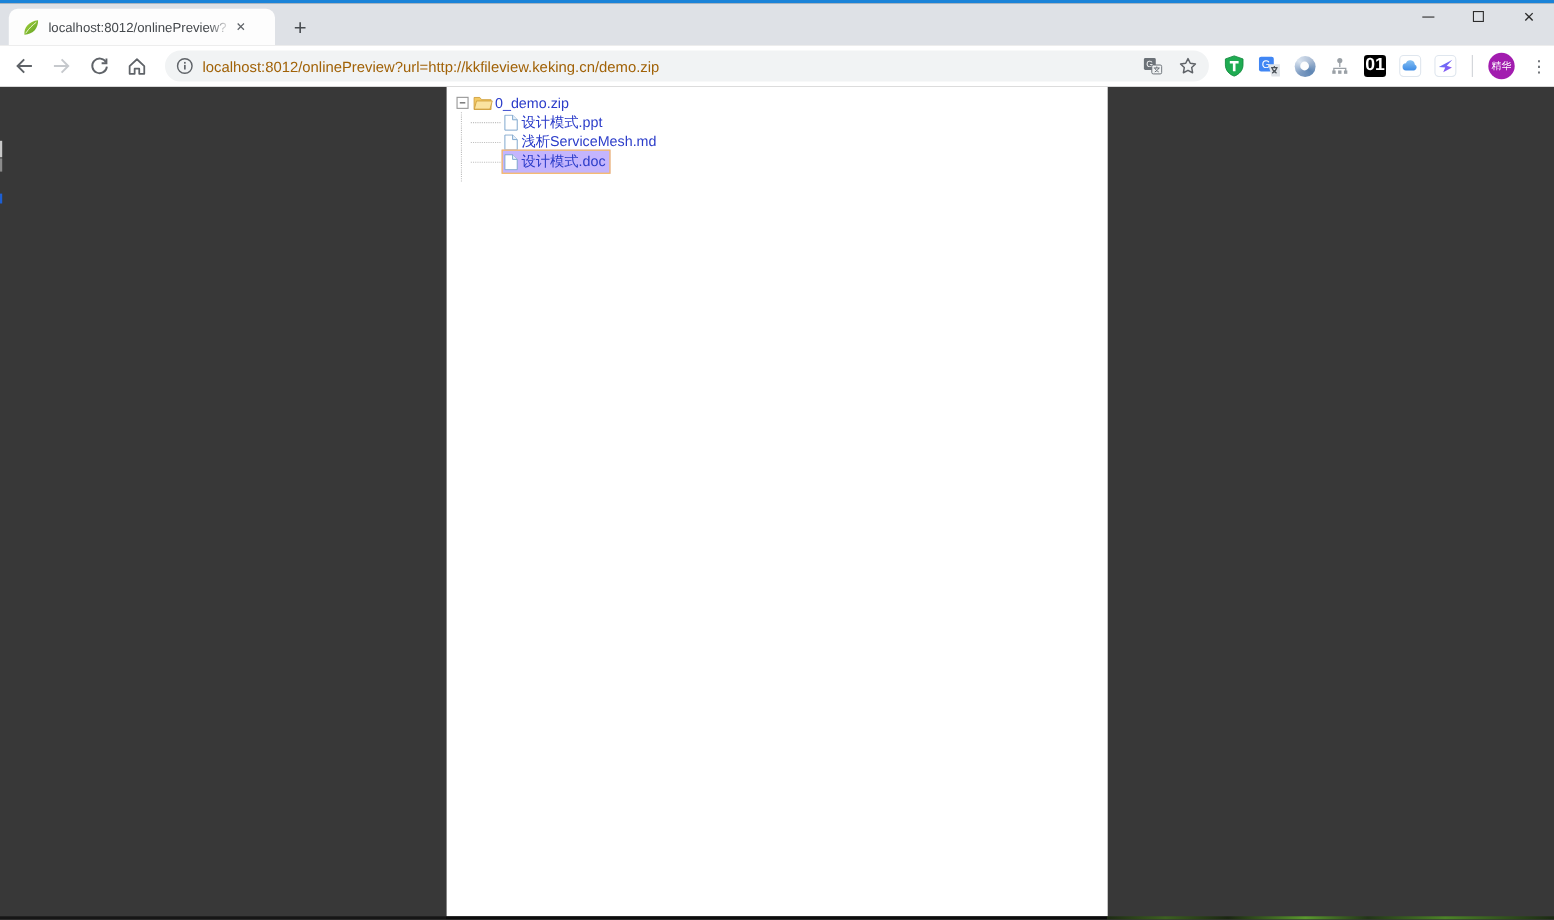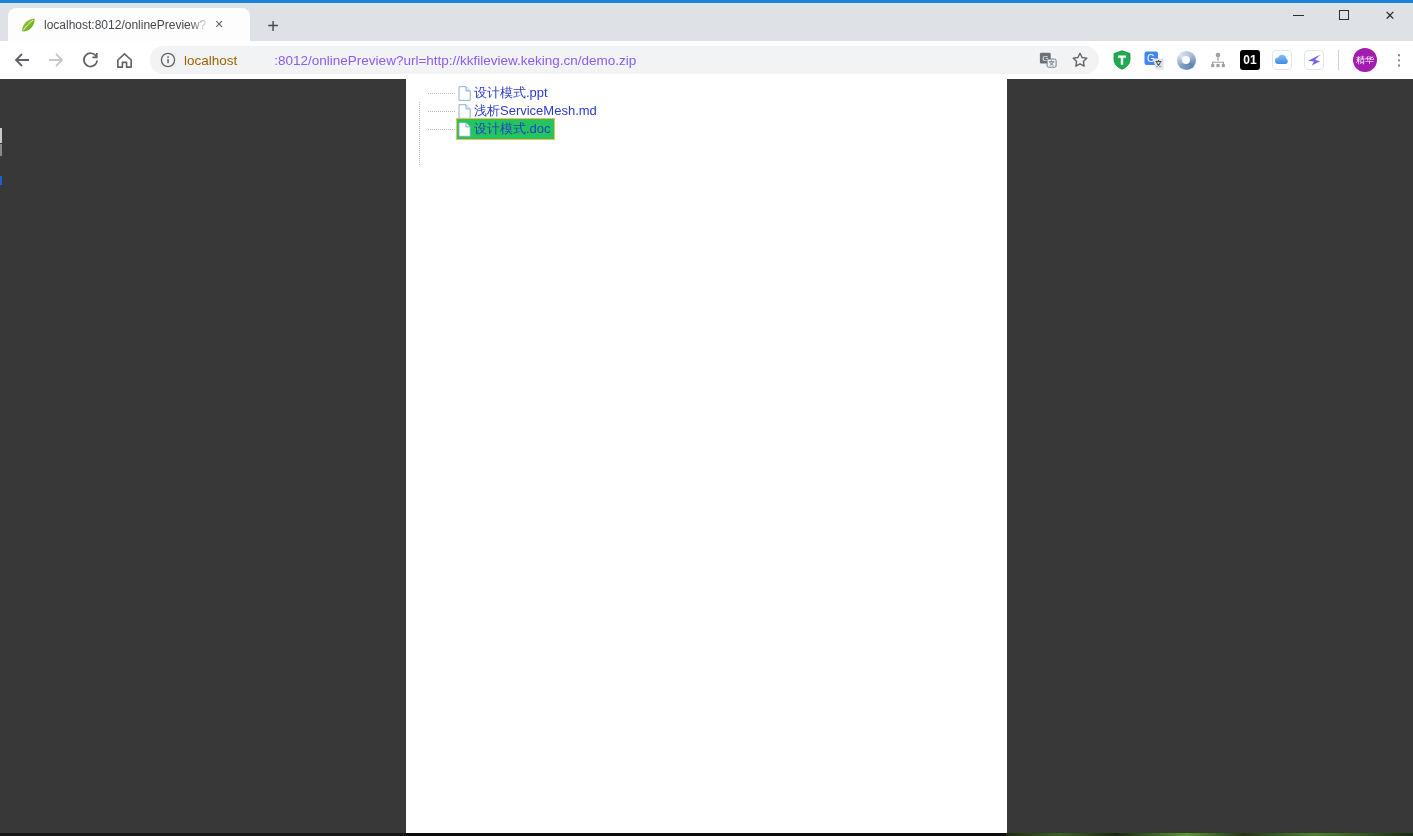--- a/index.html
+++ b/index.html
@@ -33,27 +33,27 @@
 
   .toolbar { position:absolute; top:41px; left:0; width:100%; height:38px; background:#ffffff;
     display:flex; align-items:center; padding:0 8px; }
   .nav-btn { width:28px; height:28px; margin-right:6px; display:flex; align-items:center;
     justify-content:center; flex:none; }
 
   .omnibox { width:949px; height:28px; margin-left:6px; background:#f1f3f4; border-radius:14px;
     display:flex; align-items:center; padding:0 10px; flex:none; }
   .omni-url { margin-left:8px; font-size:13.5px; white-space:nowrap; overflow:hidden; }
   .url-host { color:#a16207; }
-  .url-rest { color:#8b5cf6;margin-left:37px; }
+  .url-rest { color:#a16207; }
   .omni-right { margin-left:auto; display:flex; align-items:center; gap:14px; }
 
   .ext-bar { display:flex; align-items:center; gap:12px; margin-left:13px; }
   .ext-icon { width:20px; height:20px; flex:none; display:flex; align-items:center; justify-content:center; }
   .tile { width:20px; height:20px; border-radius:4px; display:flex; align-items:center; justify-content:center; }
-  .tile-01 { background:#000; color:#fff; font-weight:bold; font-size:12px; border-radius:3px; letter-spacing:0; }
+  .tile-01 { background:#000; color:#fff; font-weight:bold; font-size:16px; border-radius:3px; letter-spacing:0; }
   .tile-light { background:#fff; border:1px solid #dfe6ee; }
   .donut { width:19px; height:19px; border-radius:50%;
     background:conic-gradient(from 220deg, #7e9cc2, #d9e3ef, #aebfd6, #5f86b4, #7e9cc2); position:relative; }
   .donut::after { content:""; position:absolute; left:5.5px; top:5.5px; width:8px; height:8px;
     border-radius:50%; background:#fdfdfd; }
   .ext-separator { width:1px; height:20px; background:#d0d3d8; margin:0 2px; }
   .avatar { width:24px; height:24px; border-radius:50%; background:#a21caf; color:#fff;
     font-size:9px; display:flex; align-items:center; justify-content:center; letter-spacing:0; }
   .kebab { width:20px; height:24px; display:flex; align-items:center; justify-content:center;
     color:#5f6368; font-size:15px; }
@@ -65,21 +65,21 @@
   .tree { position:relative; padding:5px 0 0 8px; font-size:13px; }
   .tree-vline { position:absolute; left:13px; top:23px; height:63px; width:0;
     border-left:1px dotted #bfbfbf; }
   .tree-row { height:18px; display:flex; align-items:center; }
   .tree-row.child { padding-left:14px; }
   .hstub { width:27px; height:0; border-top:1px dotted #bfbfbf; margin-right:1px; flex:none; }
   .expander { width:11px; height:11px; border:1px solid #969696; background:#fff; position:relative;
     flex:none; margin:0 4px 0 1px; }
   .expander::after { content:""; position:absolute; left:2px; top:4px; width:5px; border-top:1px solid #4a4a4a; }
   .node-box { display:flex; align-items:center; padding:1px 3px 1px 1px; border:1px solid transparent; gap:3px; }
-  .node-box.selected { background:#22c55e; border-color:#ffb951; }
+  .node-box.selected { background:#c4b5fd; border-color:#ffb951; }
   .node-label { color:#2b3cc9; white-space:nowrap; }
   .icon-svg { display:block; }
 
   
   .bottom-strip { position:absolute; left:0; bottom:0; width:100%; height:3px;
     background:linear-gradient(90deg,#161616 0%,#161616 28.7%,#0c0c0c 28.7%,#0c0c0c 71.2%,
       #1d2a13 71.2%,#3c611f 75%,#1a2611 79%,#5a9a2d 84%,#223517 88%,#4c8427 93%,#1b2913 100%); }
 
   
   .edge-artifact { position:absolute; width:2px; }
@@ -218,20 +218,30 @@
       <span class="avatar">精华</span>
       <span class="kebab">⋮</span>
     </div>
   </div>
 
   <div class="content">
     <div class="panel">
       <div class="tree">
         <div class="tree-vline"></div>
 
+        <div class="tree-row">
+          <span class="expander"></span>
+          <svg class="icon-svg" width="18" height="14" viewBox="0 0 18 14">
+            <path d="M1 2.6 h5.2 l1.6 2 H16.4 v9 H1 Z" fill="#f3c963" stroke="#cf9f3e" stroke-width="0.8"></path>
+            <path d="M3.2 5.8 H17.6 L15.4 13.2 H1.2 Z" fill="#fae3a0" stroke="#cf9f3e" stroke-width="0.8"></path>
+          </svg>
+          <span class="node-box">
+            <span class="node-label">0_demo.zip</span>
+          </span>
+        </div>
 
 
         <div class="tree-row child">
           <span class="hstub"></span>
           <span class="node-box">
             <svg class="icon-svg" width="13" height="15" viewBox="0 0 13 15">
               <path d="M1 0.7 H8 L12.2 4.9 V14.3 H1 Z" fill="#fff" stroke="#7fa7cd" stroke-width="0.9"></path>
               <path d="M8 0.7 V4.9 H12.2" fill="#e7f0fa" stroke="#7fa7cd" stroke-width="0.9"></path>
             </svg>
             <span class="node-label">设计模式.ppt</span>

